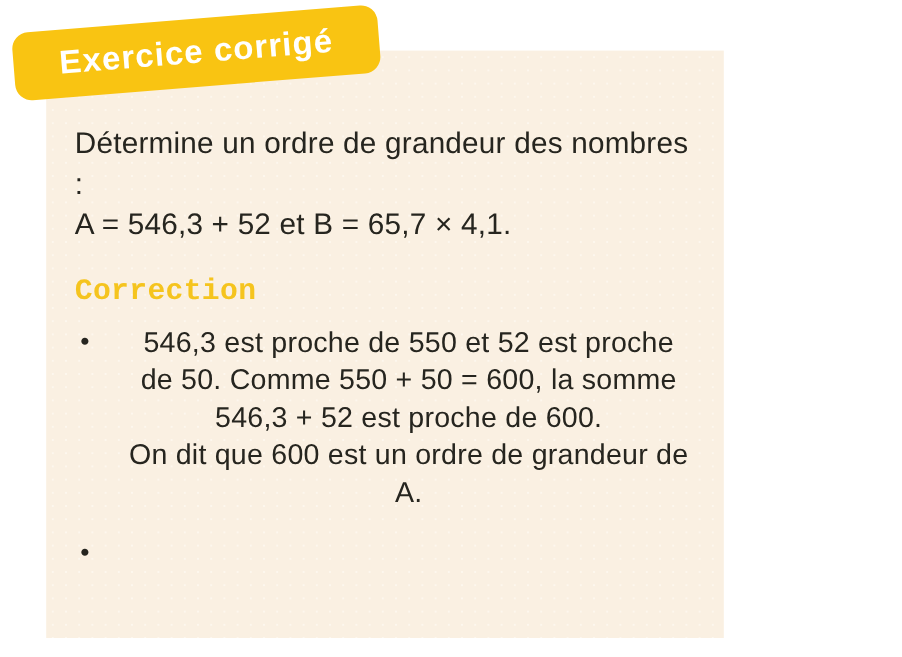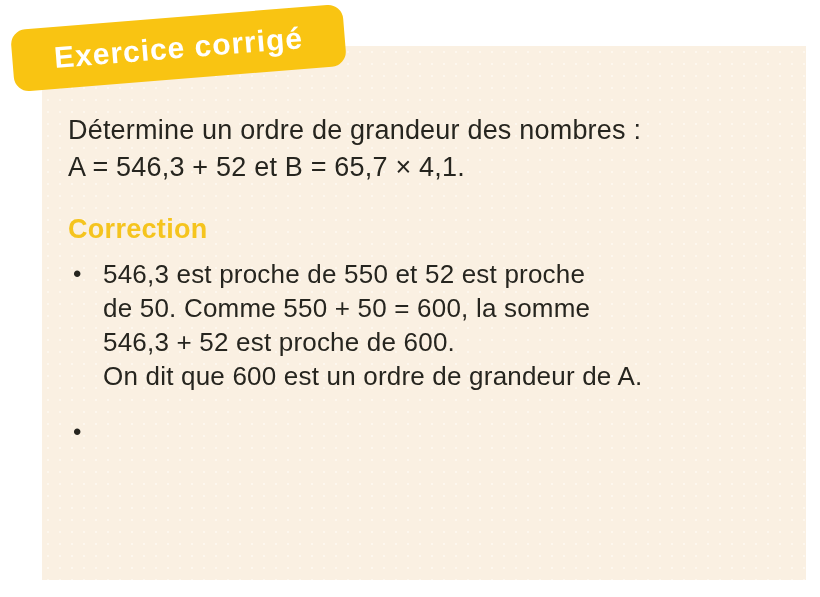--- a/index.html
+++ b/index.html
@@ -14,21 +14,21 @@
   .page {
     position: relative;
     width: 820px;
     height: 597px;
     background: #ffffff;
   }
   .panel {
     position: absolute;
     left: 42px;
     top: 46px;
-    width: 764px;
+    width: 616px;
     height: 534px;
     box-sizing: border-box;
     background: var(--panel_bg, #faf0e2);
     background-image: radial-gradient(var(--panel_dot, #fdf7ee) 1px, transparent 1.3px);
     background-size: 12px 12px;
     padding: 66px 18px 0 26px;
     color: var(--text, #26251f);
   }
   .question {
     margin: 0;
@@ -37,20 +37,21 @@
     white-space: pre-line;
     letter-spacing: 0.2px;
   }
   .correction-heading {
     margin: 28px 0 0 0;
     font-size: 27px;
     line-height: 30px;
     font-weight: bold;
     color: var(--accent, #f5c41e);
     letter-spacing: 0.3px;
+    font-family: Liberation Mono, monospace;
   }
   .bullets {
     list-style: none;
     margin: 13px 0 0 0;
     padding: 0;
   }
   .bullet {
     display: flex;
     align-items: flex-start;
     font-size: 26px;
@@ -62,20 +63,21 @@
   .marker {
     flex: 0 0 35px;
     width: 35px;
     box-sizing: border-box;
     padding-left: 5px;
     font-size: 24px;
   }
   .bullet-text {
     white-space: pre-line;
     letter-spacing: 0.2px;
+    text-align: center;
   }
   .badge {
     position: absolute;
     left: 12px;
     top: 17px;
     width: 333px;
     height: 62px;
     background: var(--badge_bg, #f9c412);
     border-radius: 15px;
     transform: rotate(-4.6deg);

